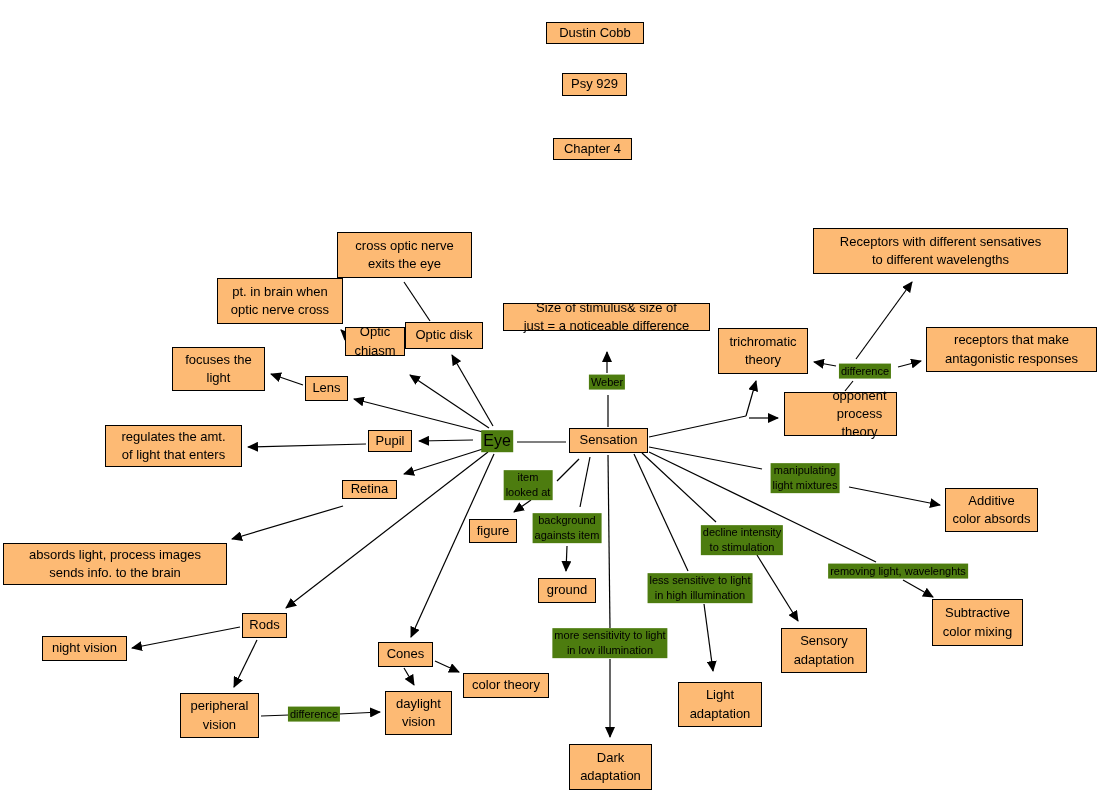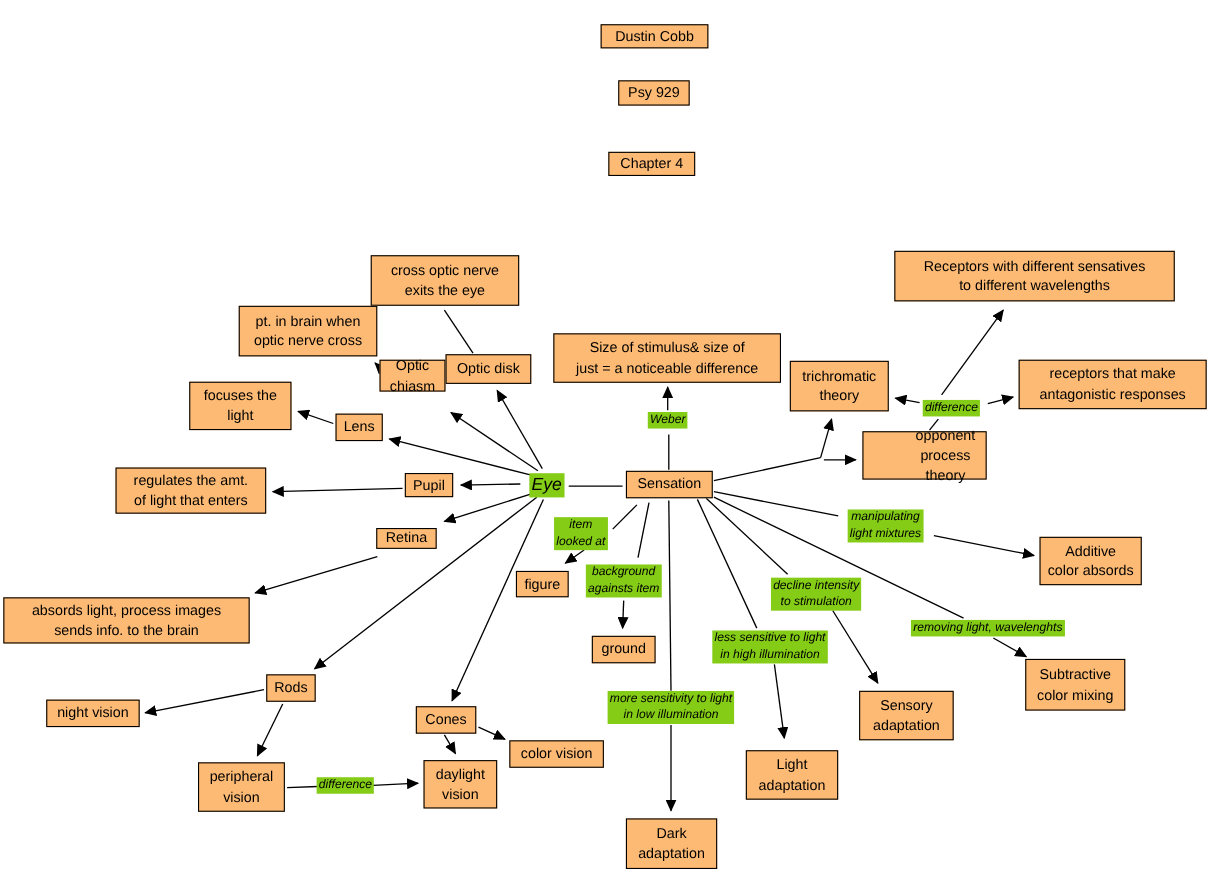--- a/index.html
+++ b/index.html
@@ -10,21 +10,21 @@
   #edge-layer{position:absolute;left:0;top:0;width:1101px;height:810px;}
   #edge-layer line{stroke:#000;stroke-width:1.2;}
   .node{
     position:absolute;box-sizing:border-box;border:1px solid #000;background:#fdba74;
     display:flex;align-items:center;justify-content:center;text-align:center;
     font-size:13px;line-height:1.4;white-space:pre-line;padding:1px 2px;
   }
   .link-label{
     position:absolute;transform:translate(-50%,-50%);
     font-size:11px;line-height:1.35;text-align:center;white-space:pre-line;
-    background:#84cc16;padding:0 2px;font-style:italic;
+    background:#4d7c0f;padding:0 2px;
   }
   [data-name="link-label-eye"]{font-size:16px;}
 </style>
 </head>
 <body>
 
 <div class="canvas" data-name="concept-map-canvas">
   <svg id="edge-layer" data-name="edge-layer" viewBox="0 0 1101 810" xmlns="http://www.w3.org/2000/svg">
     <defs>
       <marker id="arrow" data-name="arrowhead-icon" markerWidth="12" markerHeight="10" refX="10" refY="5" orient="auto" markerUnits="userSpaceOnUse">
@@ -94,26 +94,26 @@
 of light that enters</div>
       <div class="node" data-name="node-pupil" style="left: 368px; top: 430px; width: 44px; height: 22px;">Pupil</div>
       <div class="node" data-name="node-retina" style="left: 342px; top: 480px; width: 55px; height: 19px;">Retina</div>
       <div class="node" data-name="node-absords-light" style="left: 3px; top: 543px; width: 224px; height: 42px;">absords light, process images
 sends info. to the brain</div>
       <div class="node" data-name="node-night-vision" style="left: 42px; top: 636px; width: 85px; height: 25px;">night vision</div>
       <div class="node" data-name="node-rods" style="left: 242px; top: 613px; width: 45px; height: 25px;">Rods</div>
       <div class="node" data-name="node-peripheral-vision" style="left: 180px; top: 693px; width: 79px; height: 45px;">peripheral
 vision</div>
       <div class="node" data-name="node-cones" style="left: 378px; top: 642px; width: 55px; height: 25px;">Cones</div>
-      <div class="node" data-name="node-color-vision" style="left: 463px; top: 673px; width: 86px; height: 25px;">color vision</div>
+      <div class="node" data-name="node-color-vision" style="left: 463px; top: 673px; width: 86px; height: 25px;">color theory</div>
       <div class="node" data-name="node-daylight-vision" style="left: 385px; top: 691px; width: 67px; height: 44px;">daylight
 vision</div>
       <div class="node" data-name="node-figure" style="left: 469px; top: 519px; width: 48px; height: 24px;">figure</div>
       <div class="node" data-name="node-ground" style="left: 538px; top: 578px; width: 58px; height: 25px;">ground</div>
-      <div class="node" data-name="node-size-of-stimulus" style="left: 503px; top: 303px; width: 207px; height: 45px;">Size of stimulus&amp; size of
+      <div class="node" data-name="node-size-of-stimulus" style="left: 503px; top: 303px; width: 207px; height: 28px;">Size of stimulus&amp; size of
 just = a noticeable difference</div>
       <div class="node" data-name="node-sensation" style="left: 569px; top: 428px; width: 79px; height: 25px;">Sensation</div>
       <div class="node" data-name="node-trichromatic-theory" style="left: 718px; top: 328px; width: 90px; height: 46px;">trichromatic
 theory</div>
       <div class="node" data-name="node-opponent-process-theory" style="left: 784px; top: 392px; width: 113px; height: 44px; padding-left: 40px;">opponent
 process theory</div>
       <div class="node" data-name="node-receptors-different" style="left: 813px; top: 228px; width: 255px; height: 46px;">Receptors with different sensatives
 to different wavelengths</div>
       <div class="node" data-name="node-receptors-antagonistic" style="left: 926px; top: 327px; width: 171px; height: 45px;">receptors that make
 antagonistic responses</div>

